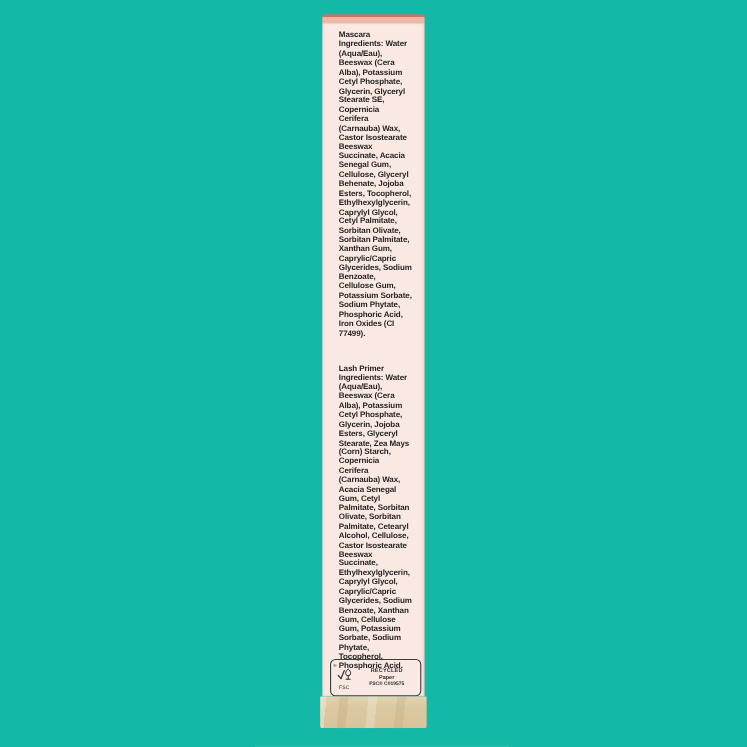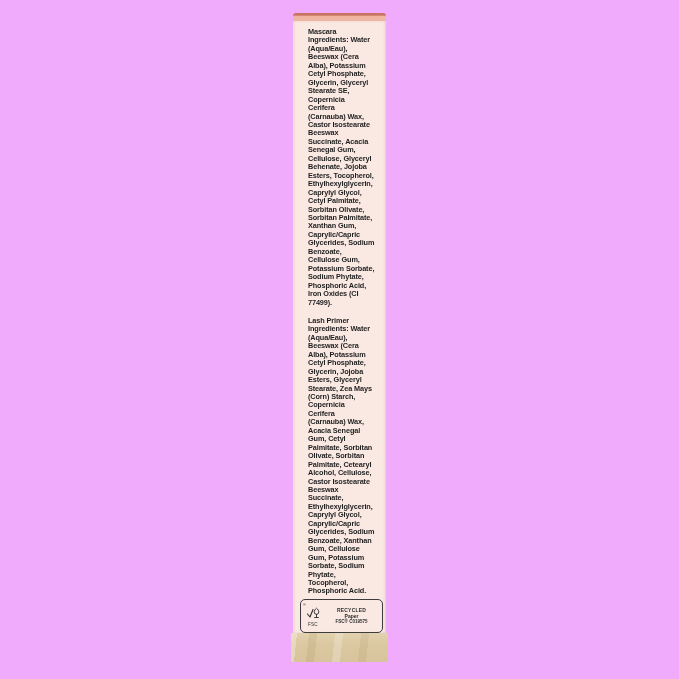--- a/index.html
+++ b/index.html
@@ -1,34 +1,34 @@
 <!DOCTYPE html>
 <html><head>
 <meta charset="utf-8">
 <style>
   html,body{margin:0;padding:0;background:#ffffff;}
   .stage{
-    position:relative;width:679px;height:679px;background:#f0abfc;overflow:hidden;
+    position:relative;width:679px;height:679px;background:#14b8a6;overflow:hidden;
     font-family:"Liberation Sans", sans-serif;
   }
   .box{position:absolute;left:293px;top:13px;width:93px;}
   .top-band{
     width:93px;height:8px;border-radius:3px 3px 0 0;
     background:linear-gradient(180deg,#c97462 0%,#c97462 30%,#eeb4a0 34%,#efb8a4 100%);
   }
   .panel{
     position:relative;width:93px;height:612px;background:#f9e9e2;
     box-shadow:inset -1.5px 0 2px rgba(170,110,90,.18), inset 1.5px 0 2px rgba(170,110,90,.10);
   }
   .text-block{
     position:absolute;top:7px;left:15px;width:76px;
     font-size:7.3px;line-height:8.45px;letter-spacing:-0.1px;color:#1f1f1f;
   }
   .sec{margin:0;}
-  .sec + .sec{margin-top:10px;}
+  .sec + .sec{margin-top:24px;}
   .b{font-weight:700;}
   .pre{white-space:pre-line;font-weight:bold;}
   .fsc{
     position:absolute;left:7px;top:578px;width:77px;height:30px;
     border:1px solid #3c3c3c;border-radius:5px;
     display:flex;align-items:center;padding:1px 2px;box-sizing:content-box;
   }
   .fsc-logo{
     position:relative;width:20px;height:28px;flex:0 0 20px;
     display:flex;flex-direction:column;align-items:center;justify-content:center;

